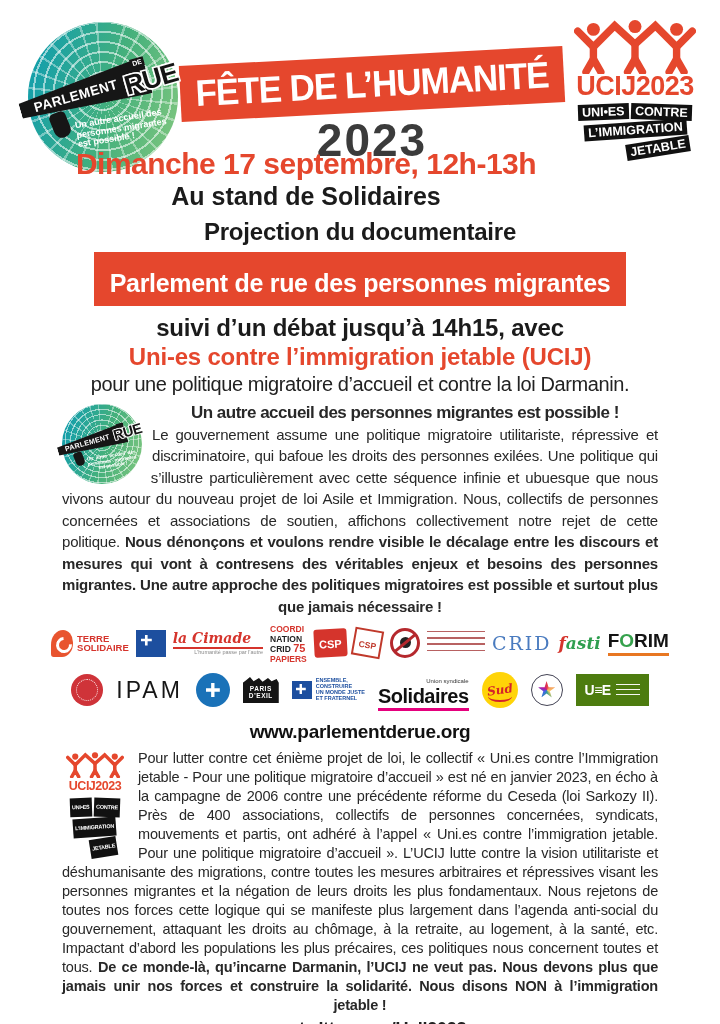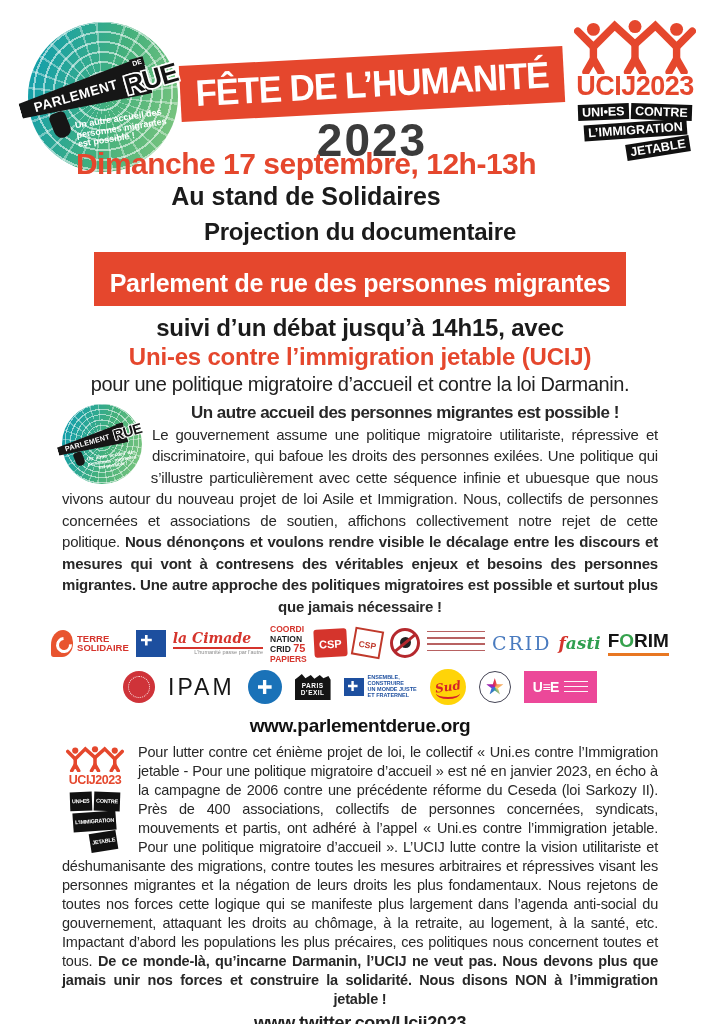--- a/index.html
+++ b/index.html
@@ -150,21 +150,21 @@
   .sud-t{color:#d5232a;font-weight:bold;font-style:italic;font-size:12px;font-family:"DejaVu Serif",serif;
     transform:rotate(-8deg);display:block;}
   .sud::after{content:"";position:absolute;left:6px;bottom:6px;width:24px;height:9px;
     border-bottom:2px solid #d5232a;border-radius:50%;}
 
   .icon-rainbow{width:32px;height:32px;border-radius:50%;border:1.5px solid #445;position:relative;background:#fff;flex:none;}
   .icon-rainbow::after{content:"";position:absolute;inset:6px;border-radius:50%;
     background:conic-gradient(#e63946,#f4a261,#ffd166,#2a9d8f,#4361ee,#b5179e,#e63946);
     clip-path:polygon(50% 0,61% 35%,98% 35%,68% 57%,79% 91%,50% 70%,21% 91%,32% 57%,2% 35%,39% 35%);}
 
-  .uee{background:#ec4899;padding:7px 9px;gap:5px;}
+  .uee{background:#4d7c0f;padding:7px 9px;gap:5px;}
   .uee-t{color:#fff;font-weight:bold;font-size:14px;letter-spacing:-.5px;}
   .uee::after{content:"";width:24px;height:13px;
     background:repeating-linear-gradient(to bottom, rgba(255,255,255,.95) 0 1.5px, transparent 1.5px 4.8px);}
 
   .website{text-align:center;font-weight:bold;font-size:19px;color:#111;margin-top:10px;letter-spacing:-.3px;}
   .twitter{text-align:center;font-weight:bold;font-size:18px;color:#222;margin-top:4px;letter-spacing:-.3px;}
 </style>
 </head>
 <body>
 
@@ -336,20 +336,26 @@
             </div>
             <div class="lline">
               <span class="ens">CONSTRUIRE</span>
             </div>
             <div class="lline">
               <span class="ens">UN MONDE JUSTE</span>
             </div>
             <div class="lline">
               <span class="ens">ET FRATERNEL</span>
             </div>
+          </div>
+        </li>
+        <li class="logo solidaires">
+          <div class="ltext">
+            <div class="lline"><span class="sol-top">Union syndicale</span></div>
+            <div class="lline"><span class="sol-main">Solidaires</span></div>
           </div>
         </li>
         <li class="logo sud">
           <div class="ltext">
             <div class="lline">
               <span class="sud-t">Sud</span>
             </div>
           </div>
         </li>
         <li class="logo roundel-multicolore">

